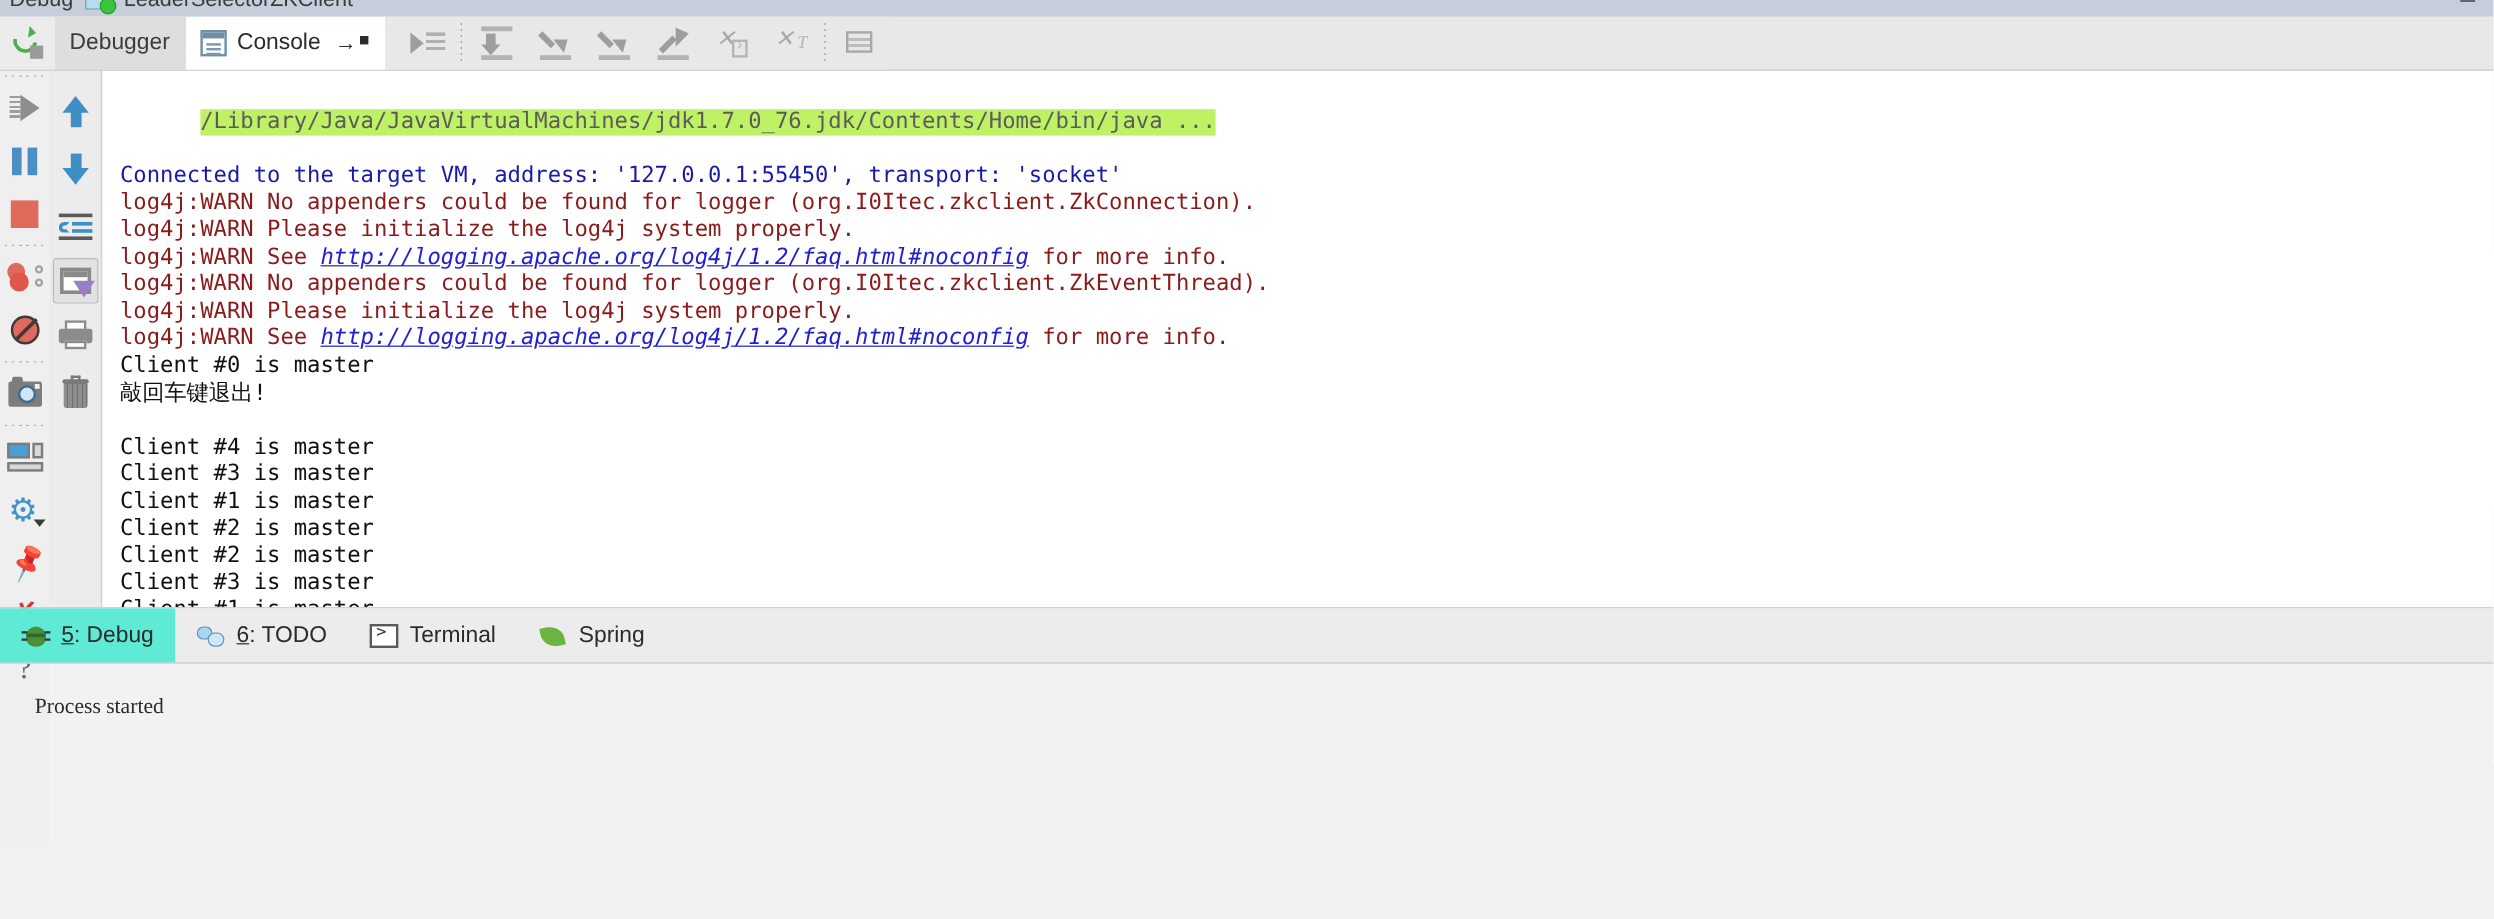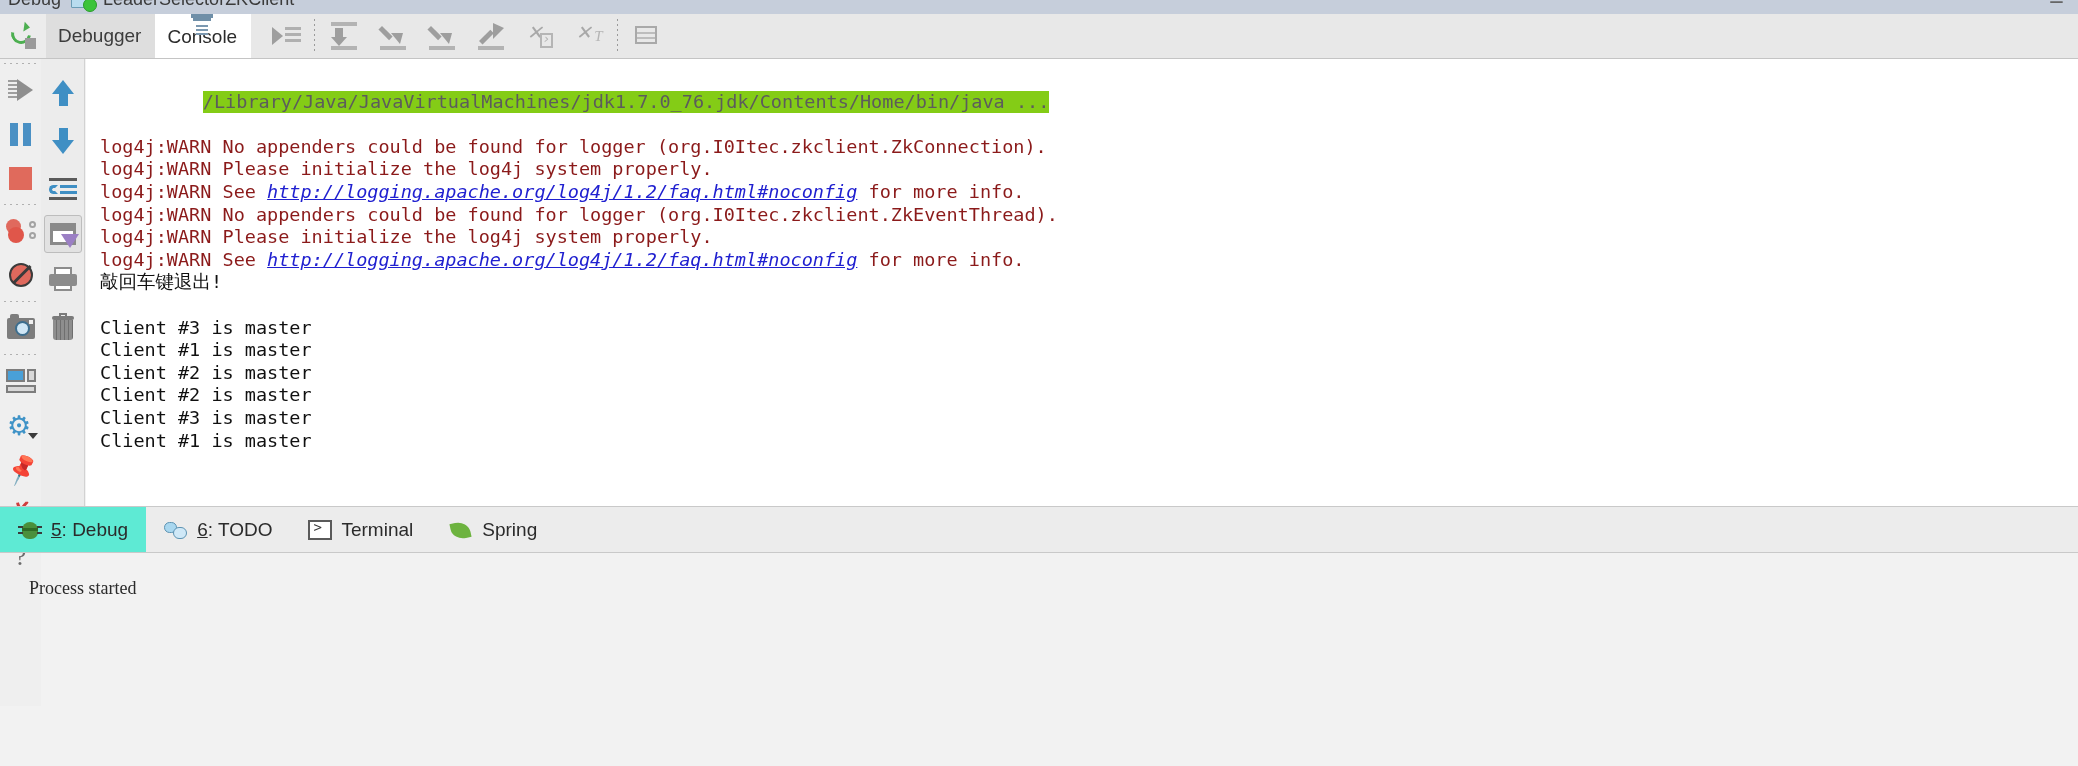--- a/index.html
+++ b/index.html
@@ -74,21 +74,21 @@
 
   .tabs { display: flex; align-items: stretch; }
   .tab {
     display: flex; align-items: center; gap: 8px;
     padding: 0 14px 0 12px;
     font-size: 19px; color: #2b2b2b;
     font-family: "Liberation Sans", sans-serif;
     cursor: default;
   }
   .tab.inactive { background: #dedede; color: #3c3c3c; }
-  .tab.active { background: #ffffff; flex-direction: column; }
+  .tab.active { background: #ffffff; }
   .tab .tab-label { white-space: nowrap; }
   .console-glyph {
     position: relative; width: 22px; height: 22px;
     background: #fefefe; border: 2px solid #6f8fa8;
   }
   .console-glyph::before {
     content: ""; position: absolute; left: 0; top: 0; right: 0; height: 5px;
     background: #6f8fa8;
   }
   .console-glyph::after {
@@ -277,21 +277,21 @@
     padding: 9px 0 0 14px;
     overflow: hidden;
   }
   .line {
     font-family: "DejaVu Sans Mono", monospace;
     font-size: 18.5px;
     line-height: 22.6px;
     white-space: pre;
     letter-spacing: 0px;
   }
-  .l-cmd  { color: #5c5c5c; background: #84cc16; display: inline-block; margin-left: 36px; }
+  .l-cmd  { color: #5c5c5c; background: #bef264; display: inline-block; }
   .l-info { color: #1a1aa8; }
   .l-warn { color: #8b1a1a; }
   .l-out  { color: #101010; }
   .l-link { color: #2020d0; text-decoration: underline; font-style: italic; }
   .l-blank { height: 22.6px; }
 
   
   .statusbar {
     position: absolute; left: 0; top: 506px; width: 2078px; height: 1px;
     background: #c9c9c9;
@@ -546,32 +546,35 @@
         </span>
     </div>
   </div>
 
   <div class="console">
 
     <div class="line">
       <span class="l-cmd">/Library/Java/JavaVirtualMachines/jdk1.7.0_76.jdk/Contents/Home/bin/java ...</span>
     </div>
 
+    <div class="line l-info">Connected to the target VM, address: '127.0.0.1:55450', transport: 'socket'</div>
     <div class="line l-warn">log4j:WARN No appenders could be found for logger (org.I0Itec.zkclient.ZkConnection).</div>
     <div class="line l-warn">log4j:WARN Please initialize the log4j system properly.</div>
 
     <div class="line l-warn"><span>log4j:WARN See </span><span class="l-link">http://logging.apache.org/log4j/1.2/faq.html#noconfig</span><span> for more info.</span></div>
 
     <div class="line l-warn">log4j:WARN No appenders could be found for logger (org.I0Itec.zkclient.ZkEventThread).</div>
     <div class="line l-warn">log4j:WARN Please initialize the log4j system properly.</div>
 
     <div class="line l-warn"><span>log4j:WARN See </span><span class="l-link">http://logging.apache.org/log4j/1.2/faq.html#noconfig</span><span> for more info.</span></div>
 
+    <div class="line l-out">Client #0 is master</div>
     <div class="line l-out">敲回车键退出!</div>
     <div class="line l-blank"></div>
+    <div class="line l-out">Client #4 is master</div>
     <div class="line l-out">Client #3 is master</div>
     <div class="line l-out">Client #1 is master</div>
     <div class="line l-out">Client #2 is master</div>
     <div class="line l-out">Client #2 is master</div>
     <div class="line l-out">Client #3 is master</div>
     <div class="line l-out">Client #1 is master</div>
   </div>
 
   <div class="statusbar"></div>
 

